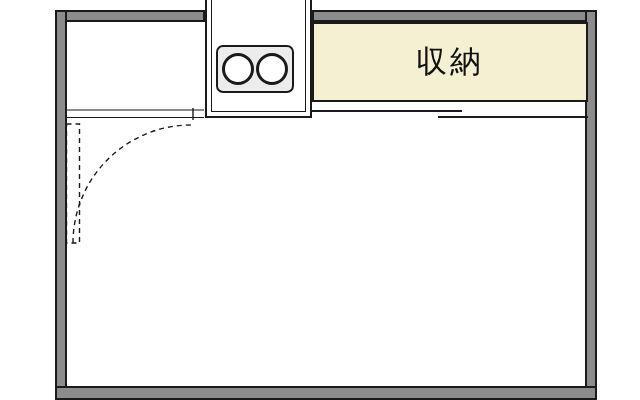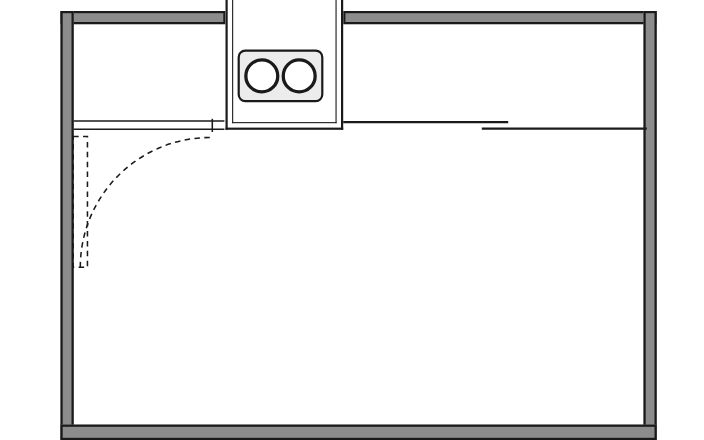--- a/index.html
+++ b/index.html
@@ -79,20 +79,23 @@
   <div class="wall" style="left:585px; top:10px; width:12px; height:390px;"></div>
   <div class="wall" style="left:55px; top:386px; width:542px; height:14px;"></div>
 
   <div class="abs kitchen-unit"></div>
   <div class="abs kitchen-inner"></div>
   <div class="abs stove">
     <span class="burner" style="left:4px; top:6px;"></span>
     <span class="burner" style="left:38px; top:6px;"></span>
   </div>
 
+  <div class="abs storage">
+    <span class="storage-label">収納</span>
+  </div>
 
   <svg class="overlay" viewBox="0 0 640 400">
 
     <path d="M 67 110 H 204" stroke="#1a1a1a" stroke-width="1.2" fill="none"></path>
     <path d="M 67 117.5 H 204" stroke="#1a1a1a" stroke-width="1.2" fill="none"></path>
     <path d="M 193 108 V 120" stroke="#1a1a1a" stroke-width="1.4" fill="none"></path>
 
     <rect x="66.5" y="124" width="13" height="119" fill="none" stroke="#1a1a1a" stroke-width="1.4" stroke-dasharray="5 4"></rect>
 
     <path d="M 73 243 A 118 118 0 0 1 191 125" fill="none" stroke="#1a1a1a" stroke-width="1.4" stroke-dasharray="5 4"></path>

